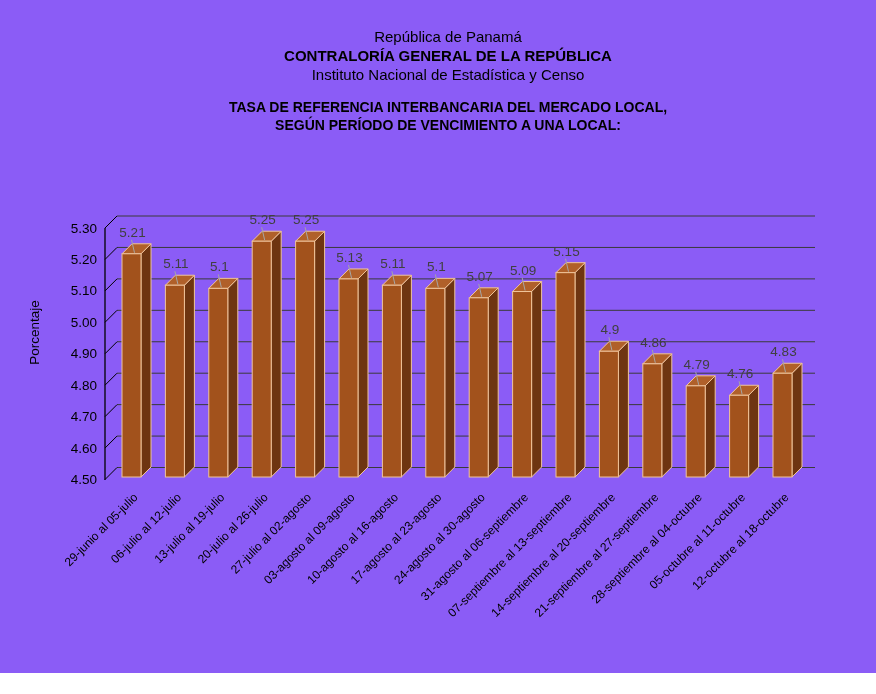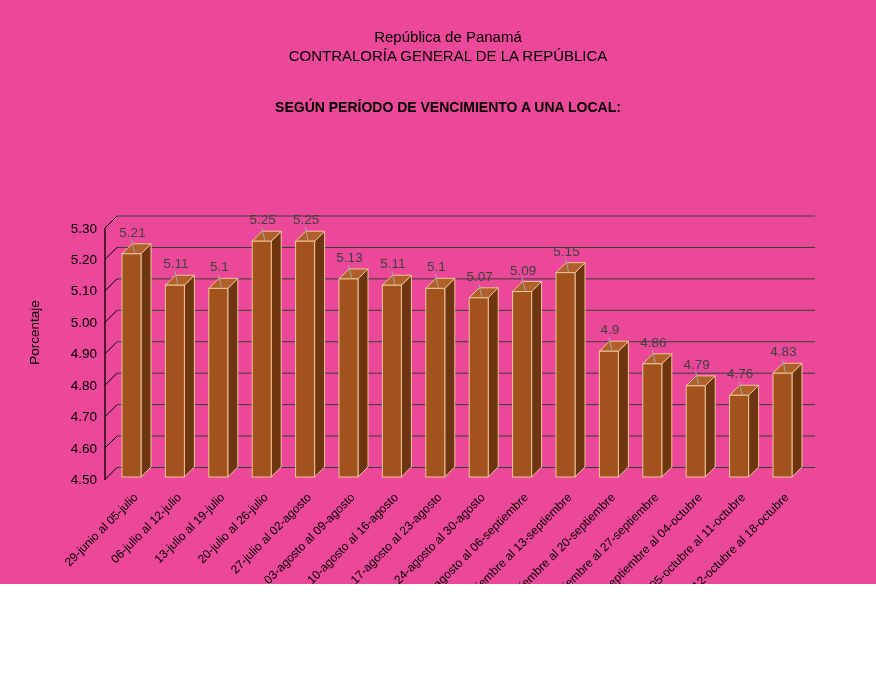--- a/index.html
+++ b/index.html
@@ -1,38 +1,40 @@
 <!DOCTYPE html>
 <html><head>
 <meta charset="utf-8">
 <style>
   html,body{margin:0;padding:0;background:#fff;}
   body{font-family:"Liberation Sans","DejaVu Sans",sans-serif;}
-  #page{position:relative;width:876px;height:584px;background:#ec4899;overflow:hidden;}
+  #page{position:relative;width:876px;height:673px;background:#8b5cf6;overflow:hidden;}
   .hdr{position:absolute;left:20px;right:0;text-align:center;color:#000;}
   #org-header{top:27px;font-size:15px;line-height:19px;}
-  #org-header .bold{font-weight:normal;}
+  #org-header .bold{font-weight:bold;}
   #chart-title{top:99px;font-size:14px;font-weight:bold;line-height:17.5px;}
   #chart-svg{position:absolute;left:0;top:0;}
   #y-axis-title{position:absolute;left:-26px;top:325px;width:120px;text-align:center;
     font-size:13.5px;color:#000;transform:rotate(-90deg);transform-origin:center center;}
   #x-axis-title{position:absolute;left:330px;top:666px;width:200px;text-align:center;
     font-size:13.5px;color:#000;}
 </style>
 </head>
 <body>
 
 <div id="page">
 
   <div id="org-header" class="hdr">
     <div>República de Panamá</div>
     <div class="bold">CONTRALORÍA GENERAL DE LA REPÚBLICA</div>
+    <div>Instituto  Nacional de Estadística y Censo</div>
   </div>
 
   <div id="chart-title" class="hdr">
+    <div>TASA DE REFERENCIA INTERBANCARIA DEL MERCADO LOCAL,</div>
     <div>SEGÚN PERÍODO DE VENCIMIENTO A UNA LOCAL:</div>
   </div>
 
   <svg id="chart-svg" width="876" height="694" viewBox="0 0 876 694">
       <line x1="117" y1="467.5" x2="815" y2="467.5" stroke="#3A3A3A" stroke-width="1"></line>
       <line x1="105" y1="479.5" x2="117" y2="467.5" stroke="#000000" stroke-width="1"></line>
       <text x="97" y="484" text-anchor="end" font-size="13.5" fill="#000000">4.50</text>
       <line x1="117" y1="436.0625000000001" x2="815" y2="436.0625000000001" stroke="#3A3A3A" stroke-width="1"></line>
       <line x1="105" y1="448.0625000000001" x2="117" y2="436.0625000000001" stroke="#000000" stroke-width="1"></line>
       <text x="97" y="452.5625000000001" text-anchor="end" font-size="13.5" fill="#000000">4.60</text>

